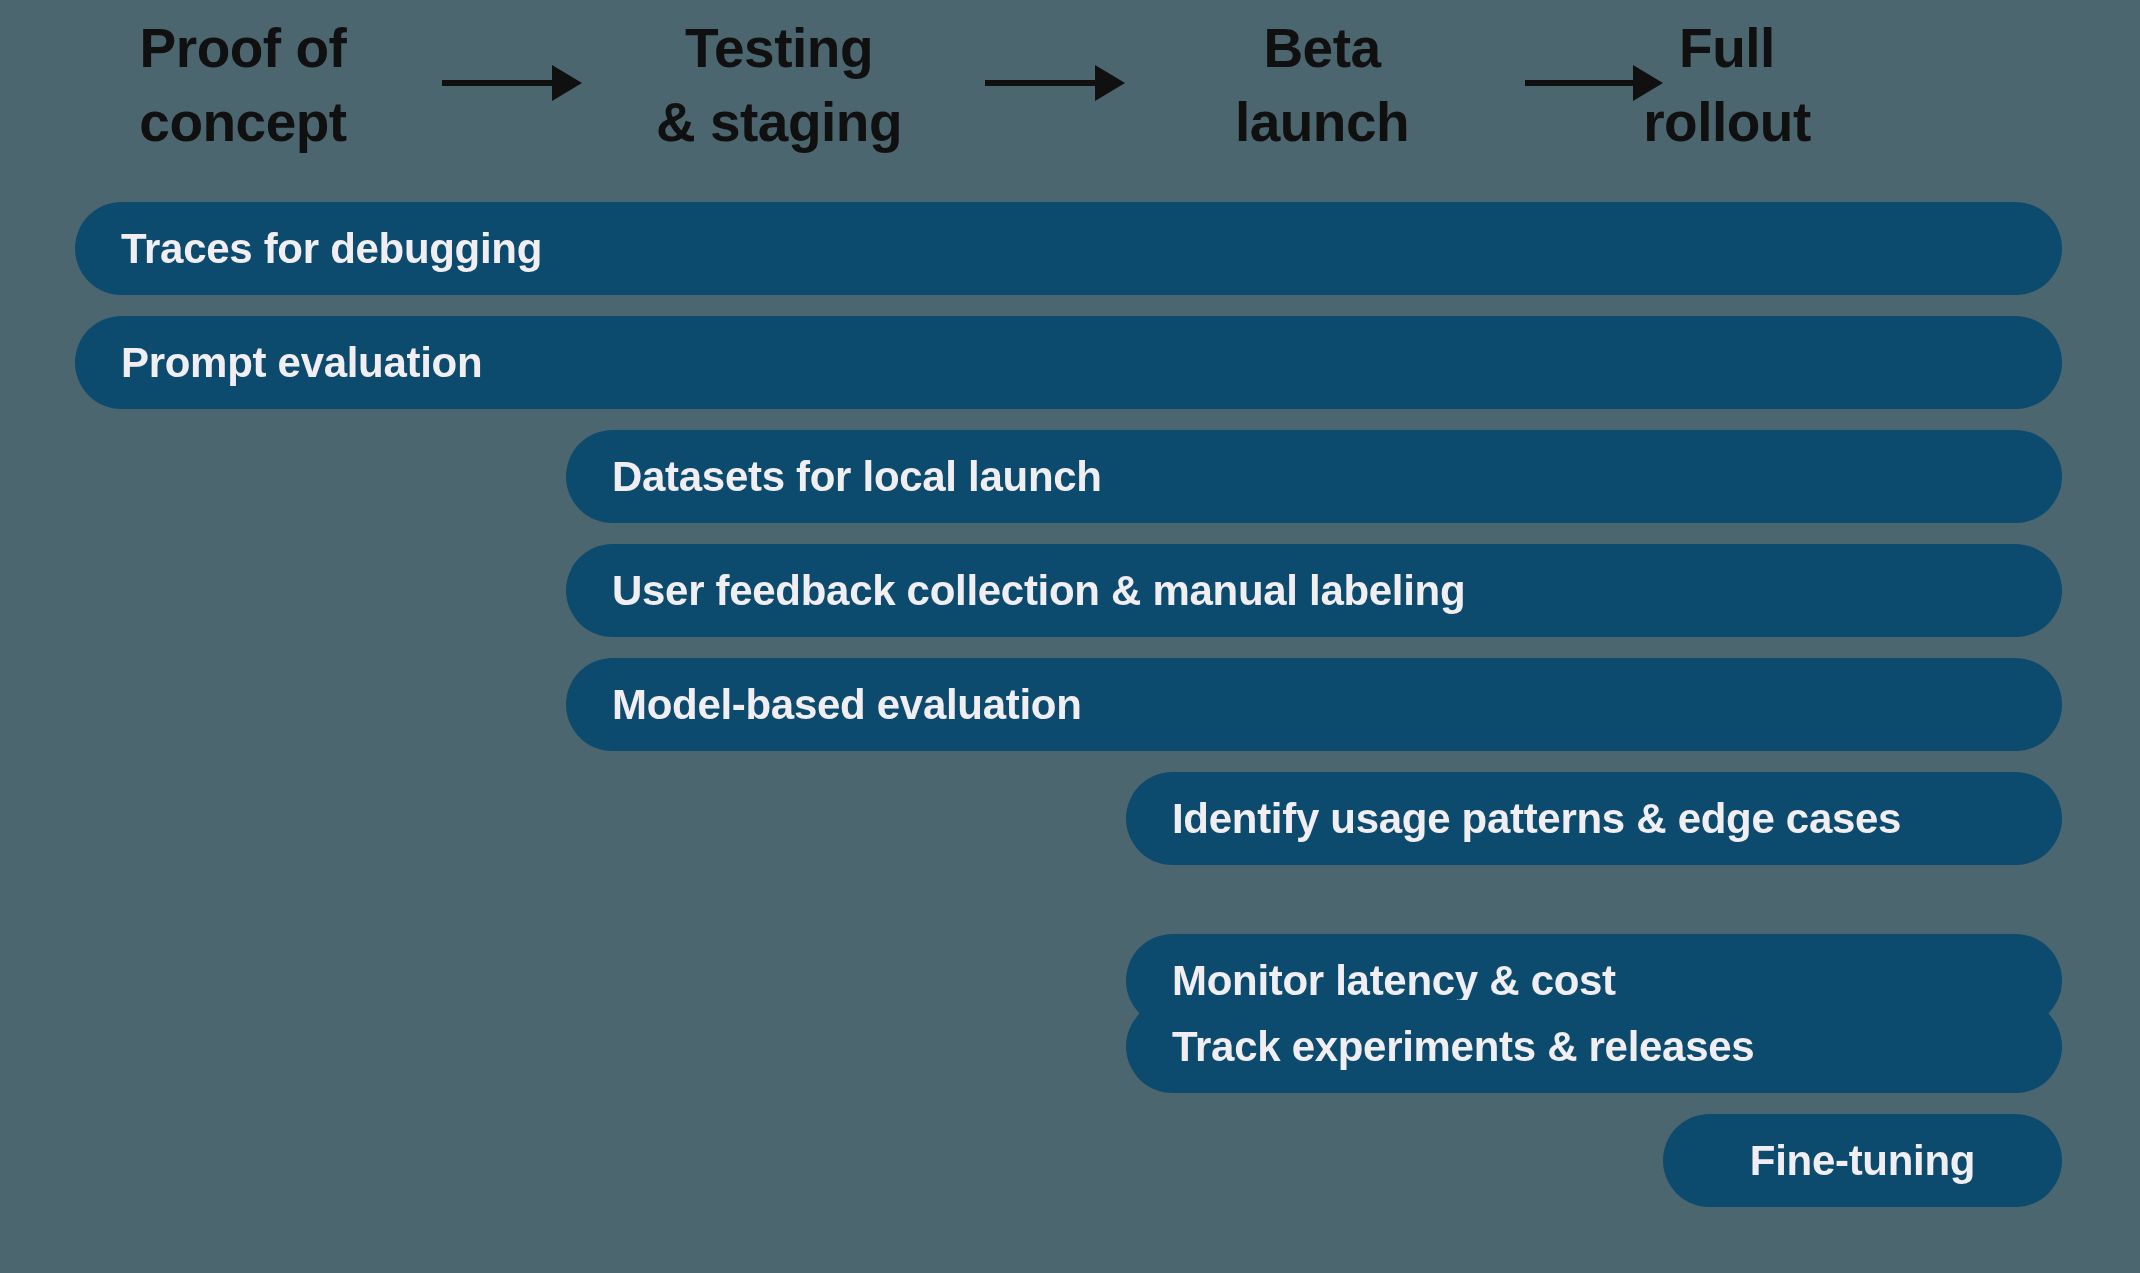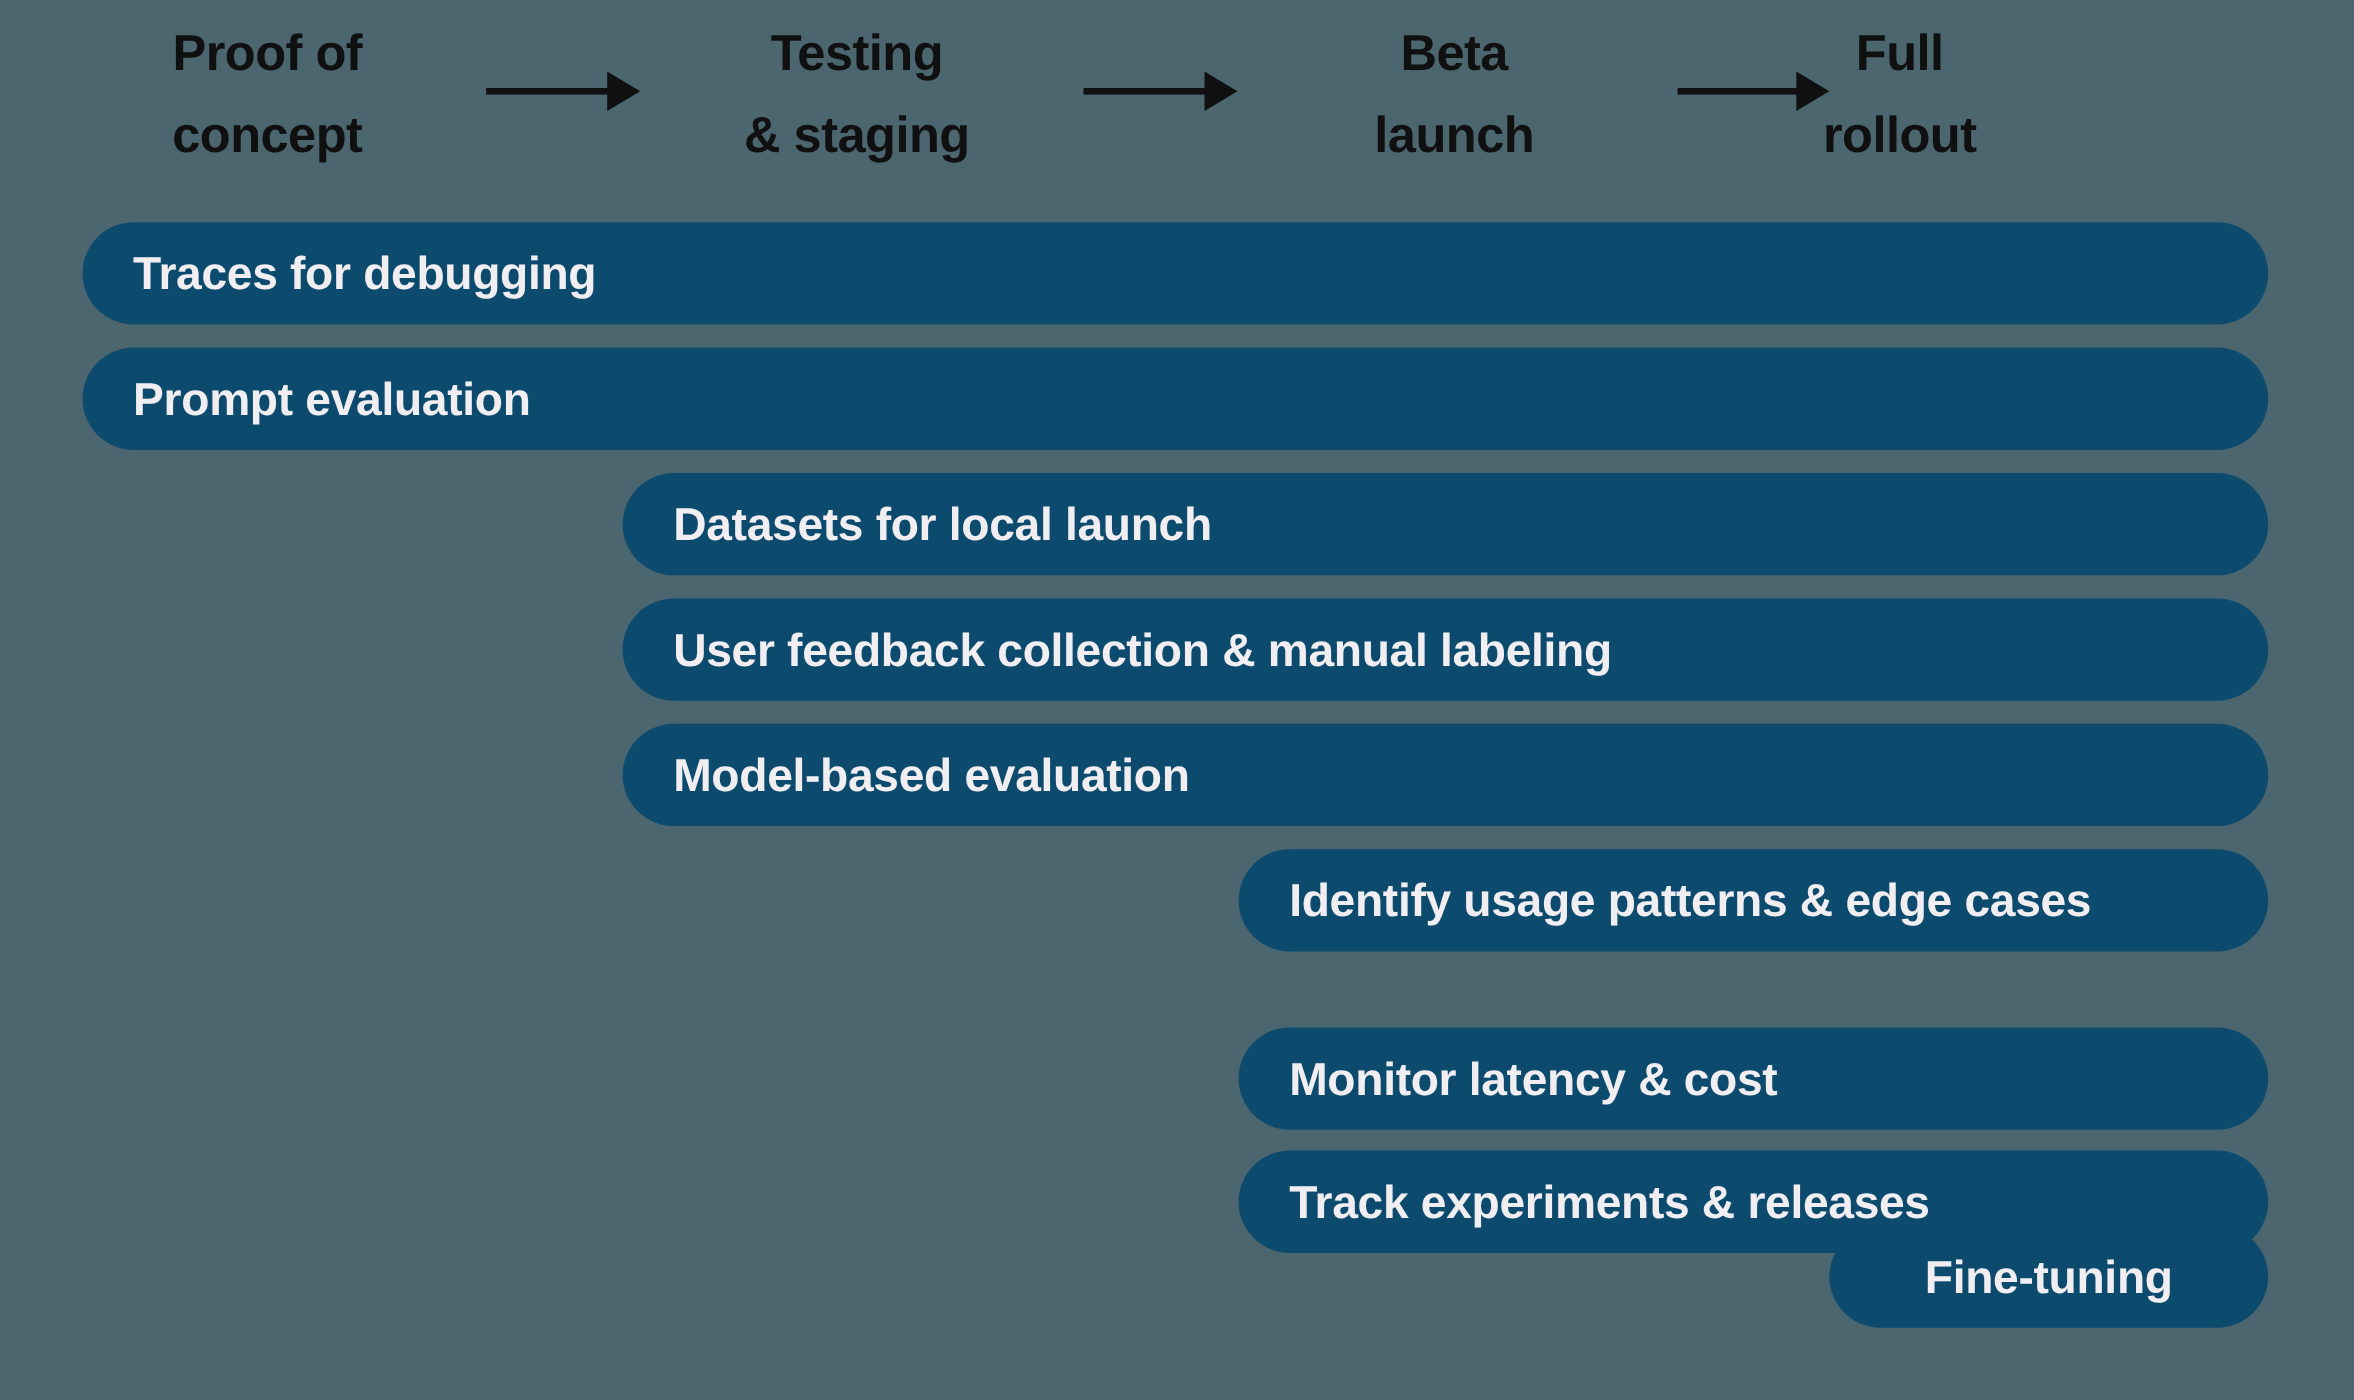--- a/index.html
+++ b/index.html
@@ -11,21 +11,21 @@
     overflow: hidden;
     font-family: "Liberation Sans", sans-serif;
   }
 
   
   .phase {
     position: absolute;
     top: 11px;
     transform: translateX(-50%);
     text-align: center;
-    font-size: 46px;
+    font-size: 55px;
     line-height: 74px;
     font-weight: 700;
     color: #101010;
     white-space: pre-line;
     letter-spacing: -0.5px;
   }
   .p1 { left: 243px; }
   .p2 { left: 779px; }
   .p3 { left: 1322px; }
   .p4 { left: 1727px; }
@@ -62,21 +62,21 @@
     box-sizing: border-box;
     white-space: nowrap;
   }
   .b1 { left: 75px;   top: 202px;  width: 1987px; }
   .b2 { left: 75px;   top: 316px;  width: 1987px; }
   .b3 { left: 566px;  top: 430px;  width: 1496px; }
   .b4 { left: 566px;  top: 544px;  width: 1496px; }
   .b5 { left: 566px;  top: 658px;  width: 1496px; }
   .b6 { left: 1126px; top: 772px;  width: 936px; }
   .b7 { left: 1126px; top: 934px;  width: 936px; }
-  .b8 { left: 1126px; top: 1000px; width: 936px; margin-top: 46px; }
+  .b8 { left: 1126px; top: 1000px; width: 936px; }
   .b9 { left: 1663px; top: 1114px; width: 399px; justify-content: center; padding: 0; }
 </style>
 </head>
 <body>
 
 <div id="canvas">
 
   <div class="phase p1">Proof of
 concept</div>
   <div class="phase p2">Testing

